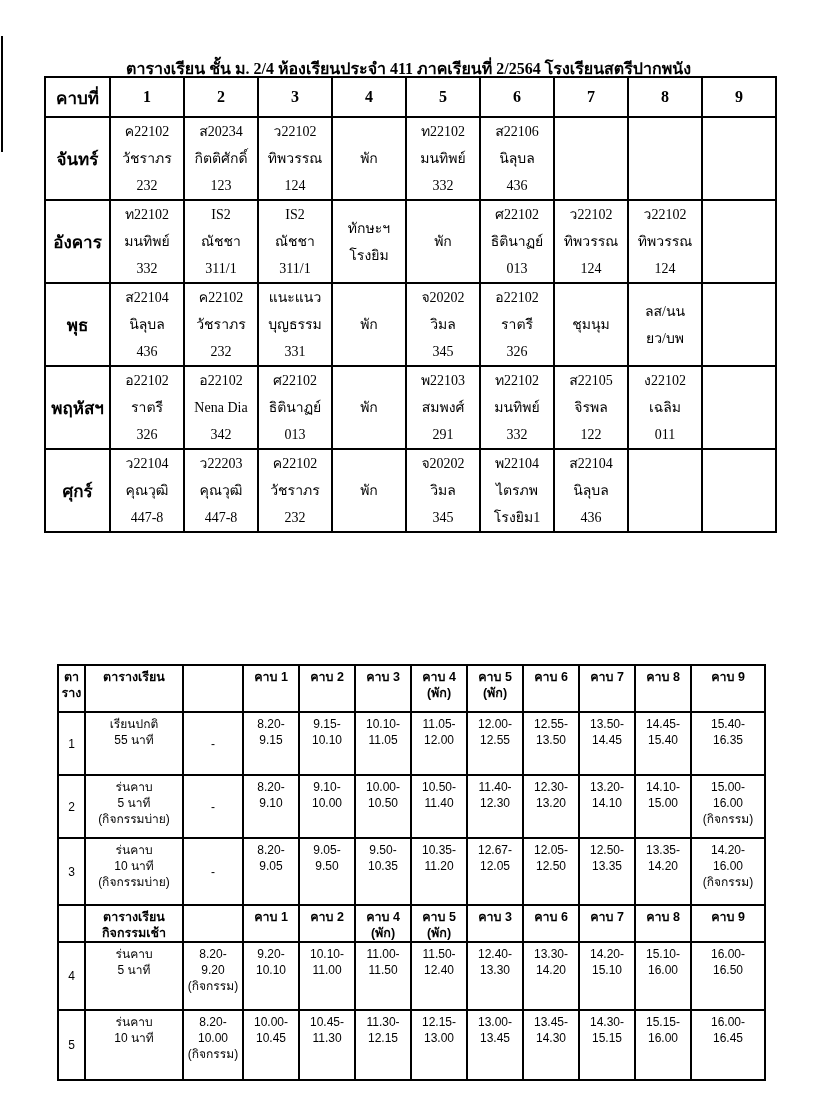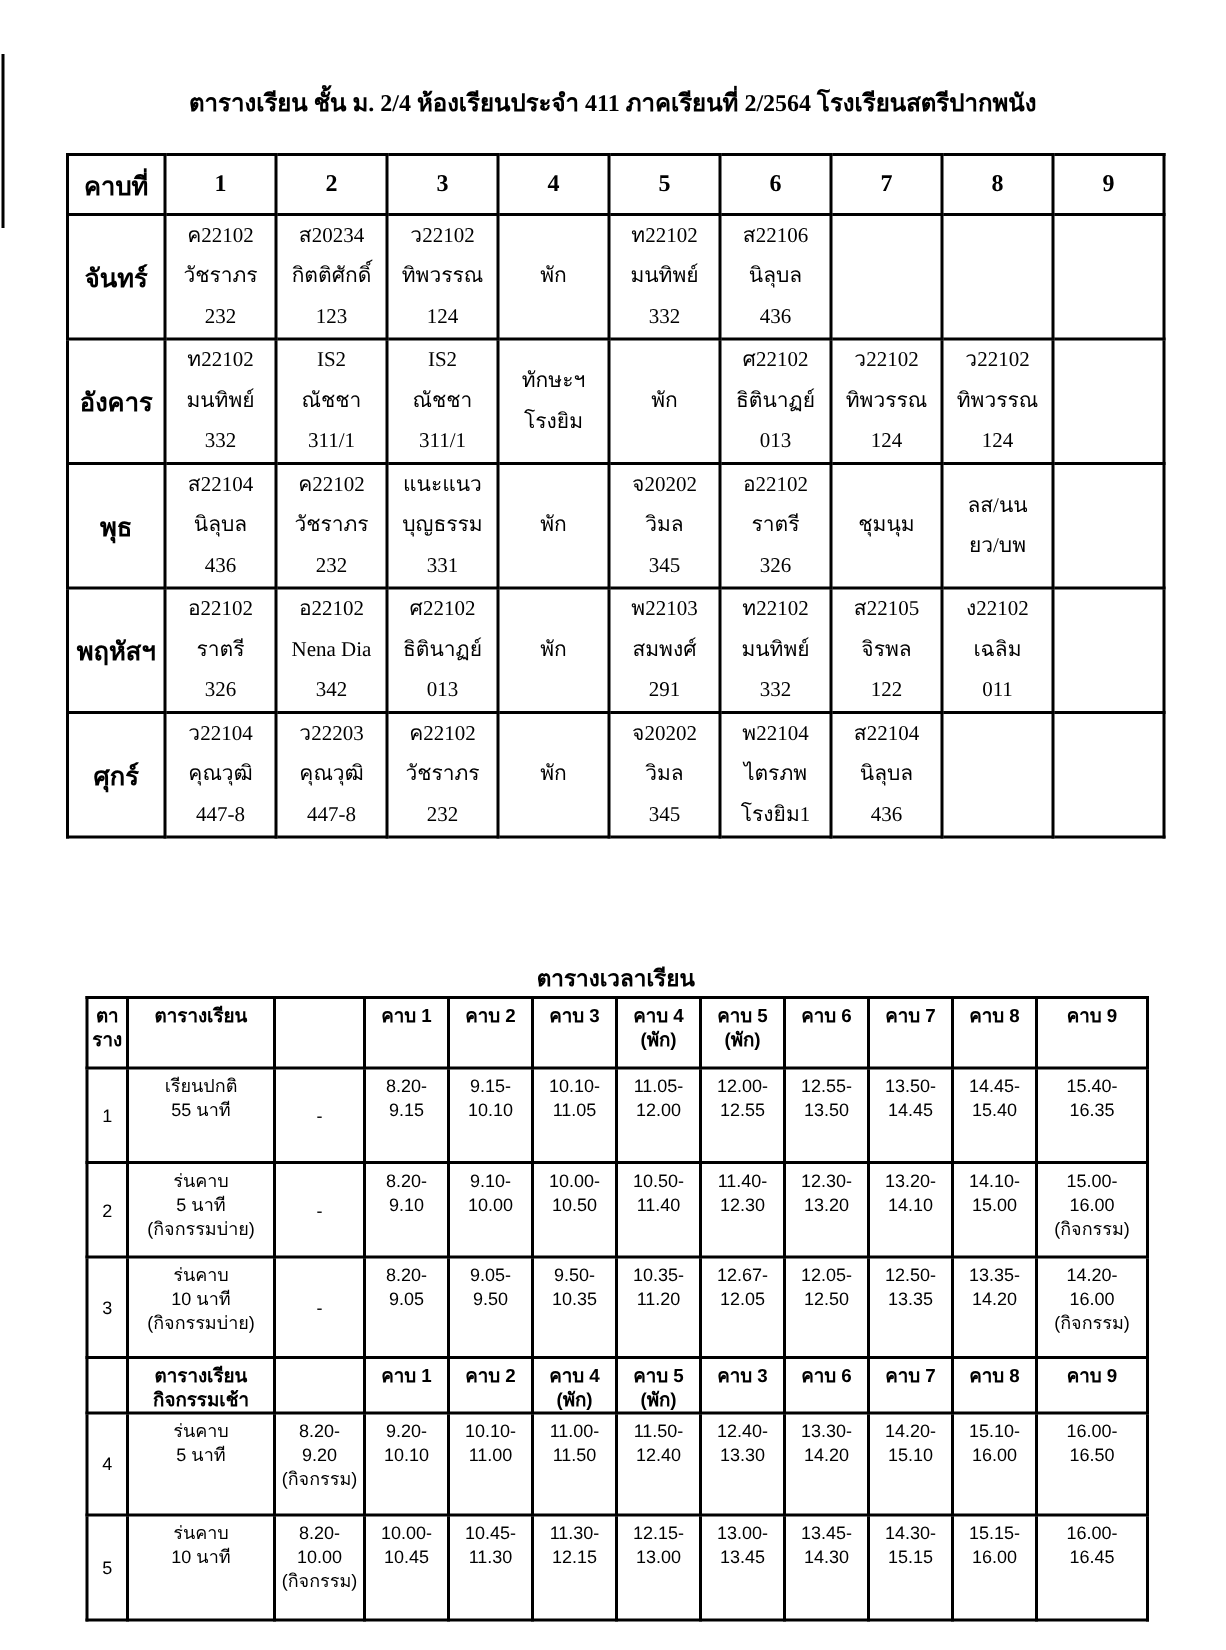--- a/index.html
+++ b/index.html
@@ -9,21 +9,21 @@
   }
   .page{position:absolute;left:0;top:0;width:817px;height:917px;margin-top:36px;}
 
   #doc-title{
     position:absolute;top:20px;left:0;width:100%;
     text-align:center;font-weight:bold;font-size:16px;
   }
 
   
   #main-table{
-    position:absolute;left:44px;top:66px;
+    position:absolute;left:44px;top:40px;
     border-collapse:collapse;table-layout:fixed;width:731px;
   }
   #main-table td,#main-table th{
     border:2px solid #000;padding:0;overflow:hidden;vertical-align:middle;
   }
   #main-table tr:nth-child(1){height:40px;}
   #main-table tr:nth-child(2){height:36px;}
   #main-table tr.day-row{height:82px;}
   .phead{font-size:17px;font-weight:bold;text-align:center;}
   .pnum{font-size:16px;font-weight:bold;text-align:center;}
@@ -297,21 +297,20 @@
             <div class="line">นิลุบล</div>
             <div class="line">436</div>
           </td>
           <td class="subj"></td>
           <td class="subj"></td>
         </tr>
       </tbody>
   </table>
 
 
-  <div id="sched-title">ตารางเวลาเรียน</div>
 
   <table id="sched-table">
     <colgroup>
       <col style="width:27px">
         <col style="width:98px">
         <col style="width:60px">
       <col style="width:56px">
         <col style="width:56px">
         <col style="width:56px">
       <col style="width:56px">

